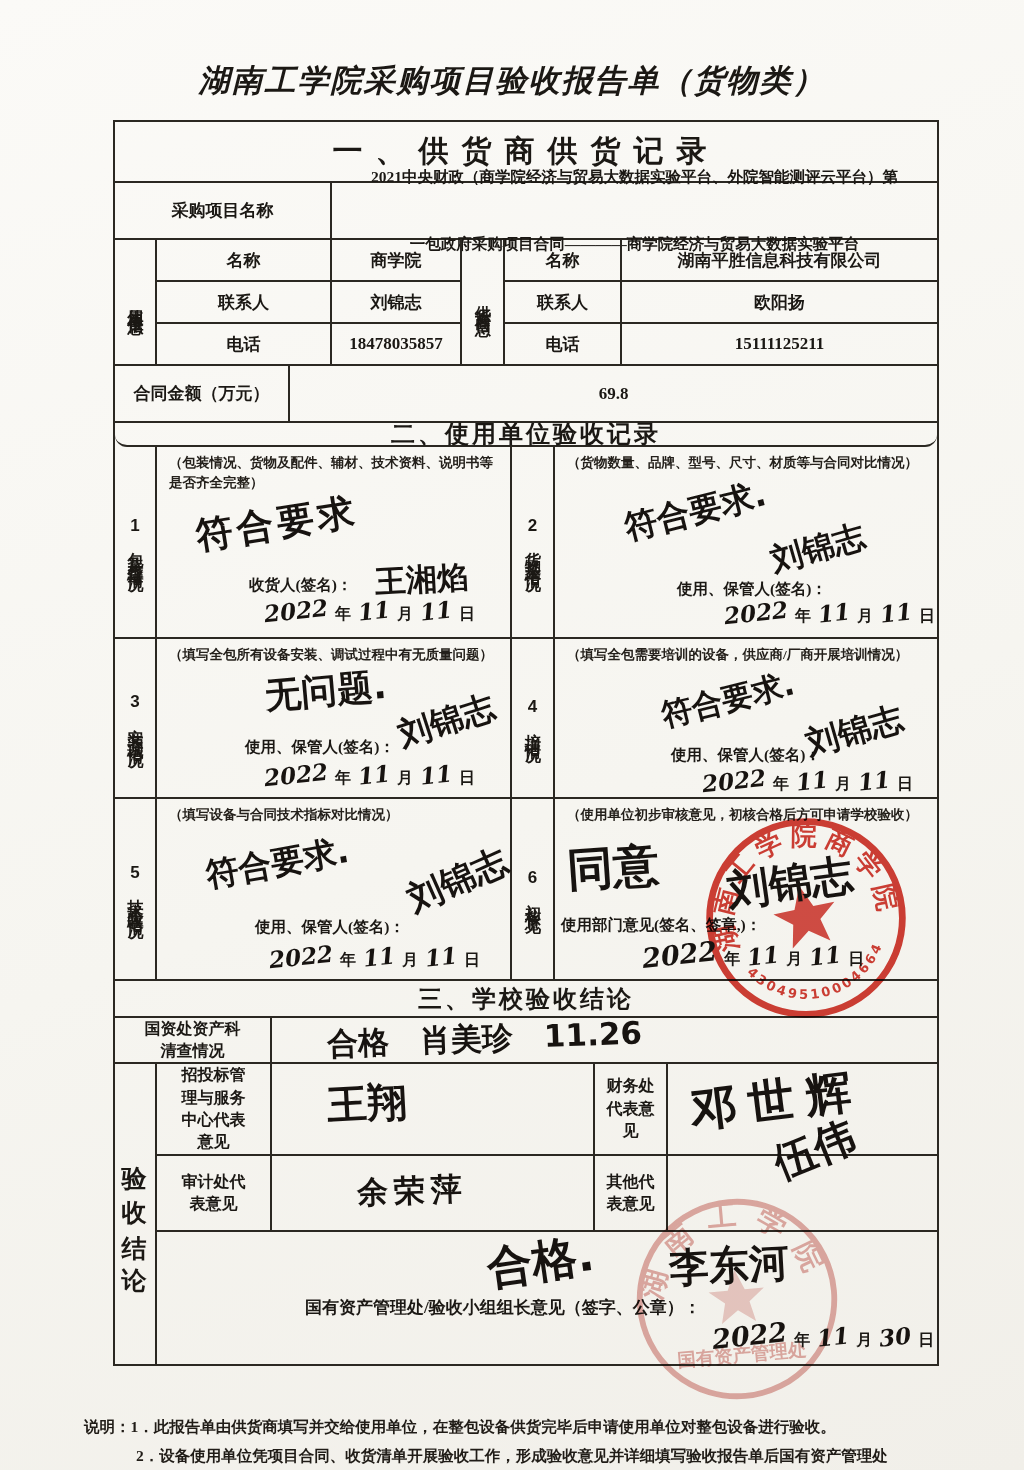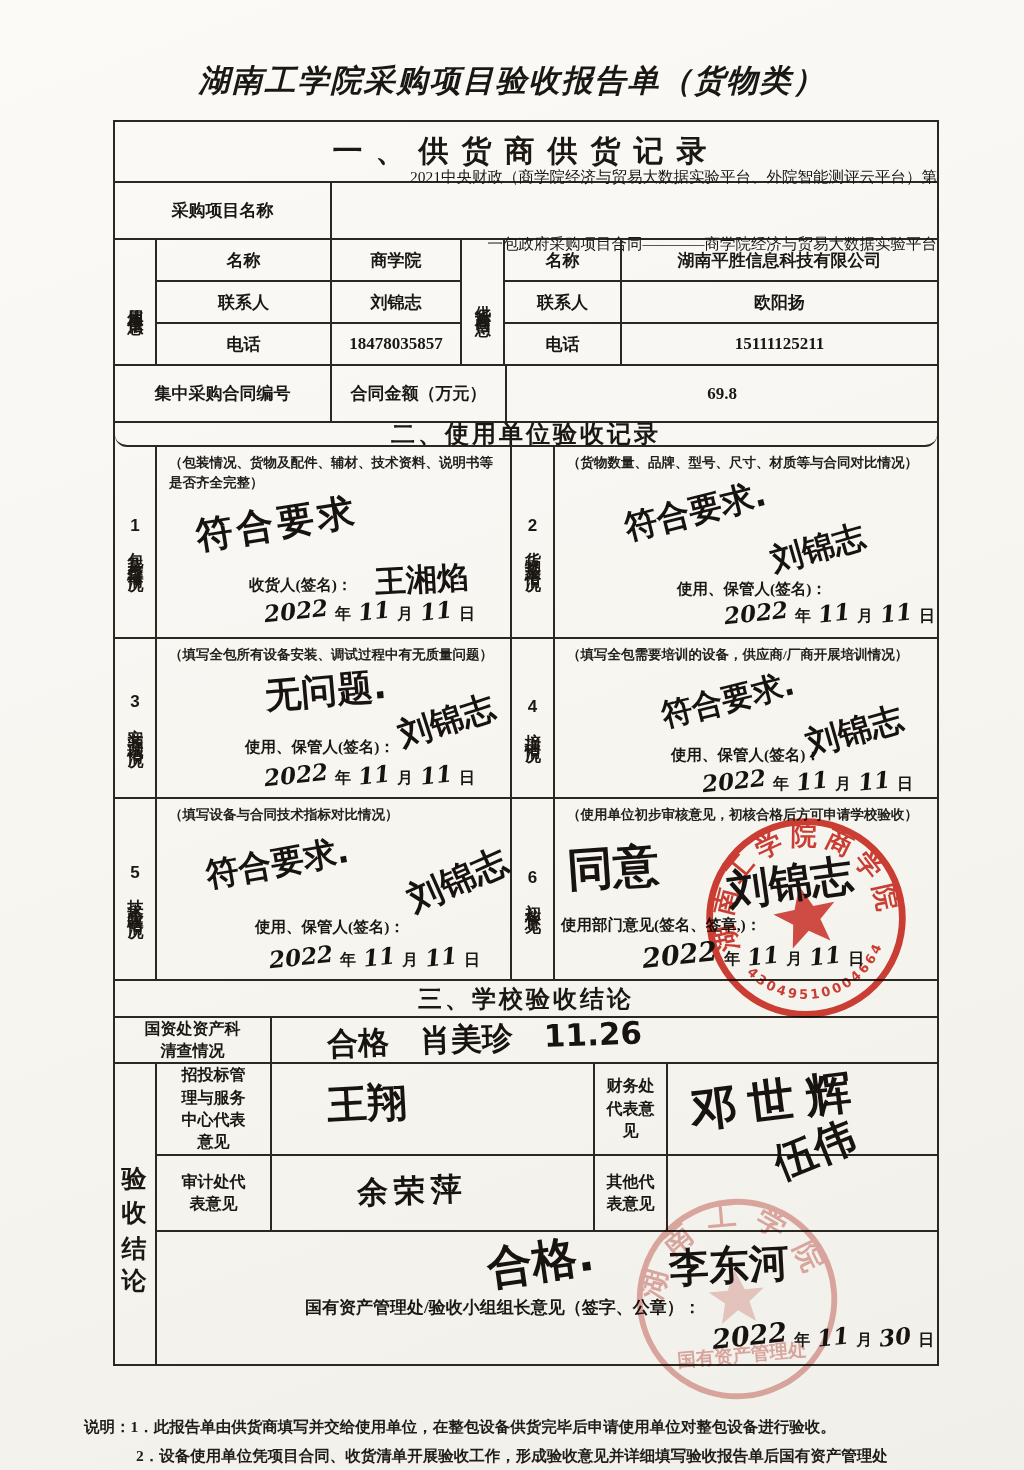--- a/index.html
+++ b/index.html
@@ -14,22 +14,22 @@
   .r{display:flex;}
   .c{position:relative;box-sizing:border-box;border-right:2px solid #2b2822;}
   .c:last-child{border-right:none;}
   .shdr{display:flex;align-items:center;justify-content:center;font-weight:900;}
   .shdr1{height:61px;font-size:30px;letter-spacing:13px;}
   .shdr2{height:24px;font-size:24px;letter-spacing:3px;border-radius:18px;}
   .shdr3{height:37px;font-size:24px;letter-spacing:3px;}
   .flab{display:flex;align-items:center;justify-content:center;font-size:17px;font-weight:700;text-align:right;}
   .fval{display:flex;align-items:center;justify-content:center;font-size:17px;font-weight:600;
     font-family:"Liberation Serif",serif;text-align:center;}
-  .pval{display:flex;flex-direction:column;align-items:flex-end;justify-content:center;
-    font-size:15.5px;font-weight:400;line-height:1.6;font-family:"Liberation Serif",serif;text-align:center;gap:42px;}
+  .pval{display:flex;flex-direction:column;align-items:center;justify-content:center;
+    font-size:15.5px;font-weight:700;line-height:1.6;font-family:"Liberation Serif",serif;text-align:center;gap:42px;}
   .vtext{writing-mode:vertical-rl;text-orientation:upright;font-weight:700;}
   .vlab{display:flex;align-items:center;justify-content:center;}
   .subcol{display:flex;flex-direction:column;}
   .subr{display:flex;flex:1;border-bottom:2px solid #2b2822;box-sizing:border-box;}
   .subr:last-child{border-bottom:none;}
   .sc{position:relative;box-sizing:border-box;border-right:2px solid #2b2822;}
   .sc:last-child{border-right:none;}
   .numcol{display:flex;flex-direction:column;align-items:center;justify-content:center;gap:3px;}
   .numcol .num{font-size:17px;font-weight:800;}
   .numcol .vtext{font-size:16px;letter-spacing:5px;}
@@ -101,21 +101,20 @@
           <div class="sc fval" style="flex:1">欧阳扬</div>
         </div>
         <div class="subr">
           <div class="sc flab" style="width:117px">电话</div>
           <div class="sc fval" style="flex:1">15111125211</div>
         </div>
       </div>
     </div>
 
     <div class="r" style="height:57px">
-      <div class="c flab" style="width:217px">集中采购合同编号</div>
       <div class="c flab" style="width:175px">合同金额（万元）</div>
       <div class="c fval" style="flex:1;font-weight:800">69.8</div>
     </div>
 
     <div class="shdr shdr2">二、使用单位验收记录</div>
 
     <div class="r" style="height:192px">
       <div class="c numcol" style="width:42px">
         <span class="num">1</span>
         <span class="vtext">包装检查情况</span>

